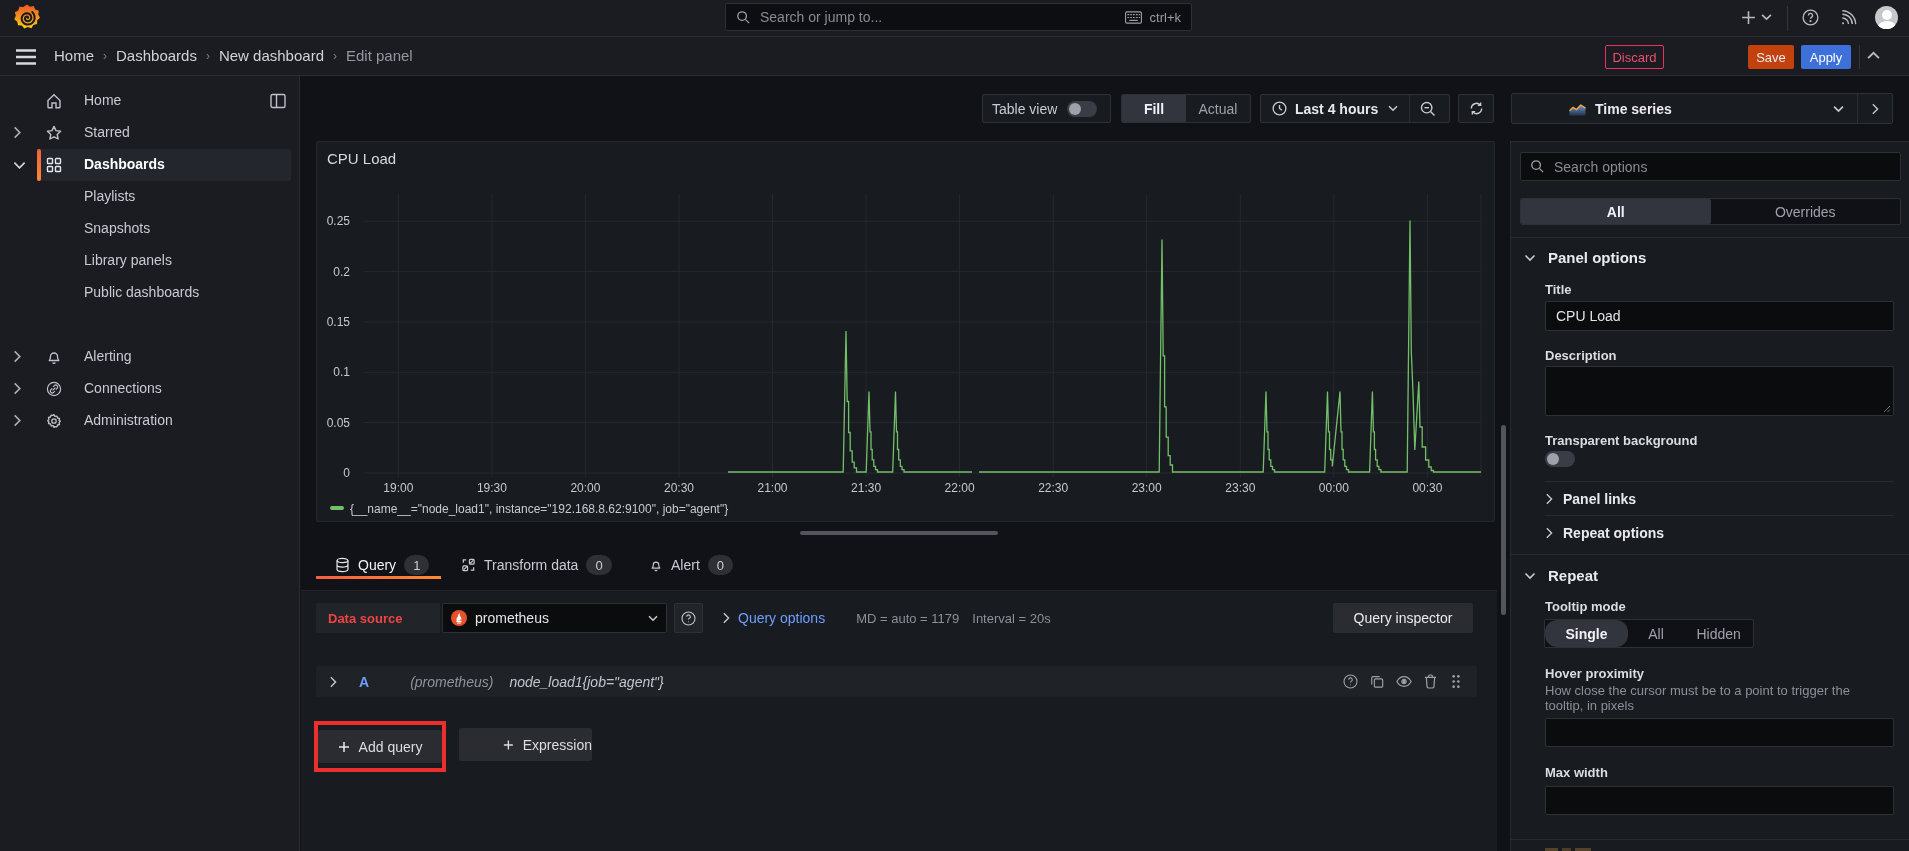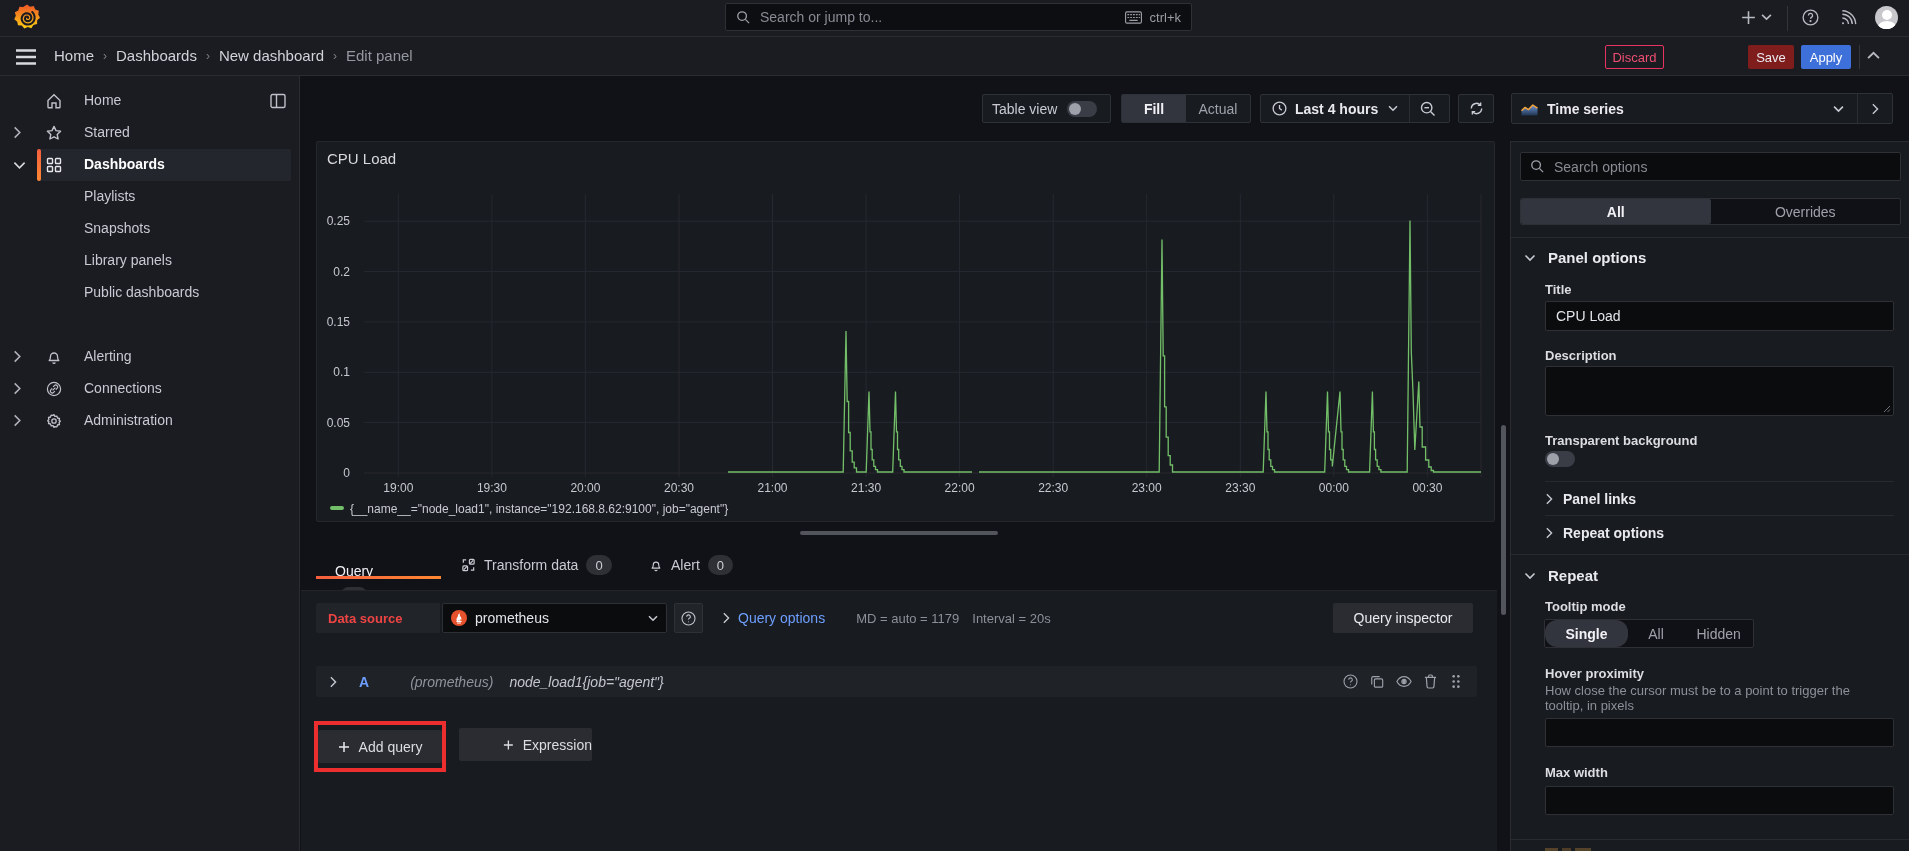--- a/index.html
+++ b/index.html
@@ -15,21 +15,21 @@
 #searchbox .kbd { color:#9a9ca5; font-size:13px; margin-left:8px; }
 .tbicon { color:#9fa1aa; }
 
 
 #crumbbar { position:absolute; left:0; top:37px; width:1909px; height:39px; background:#1a1c22; border-bottom:1px solid #2a2c32; }
 .crumb { font-size:15px; color:#d2d3da; }
 .crumb.dim { color:#9597a0; }
 .csep { color:#7b7d86; font-size:12px; margin:0 9px; }
 .btn { display:inline-flex; align-items:center; justify-content:center; height:24px; border-radius:2px; font-size:13px; padding:0 10px; }
 #btn-discard { position:absolute; left:1605px; top:8px; width:59px; height:24px; border:1px solid #e8325f; color:#ef4e71; background:transparent; }
-#btn-save { position:absolute; left:1748px; top:8px; width:46px; height:24px; background:#7f1d1d; color:#eaeaf0; }
+#btn-save { position:absolute; left:1748px; top:8px; width:46px; height:24px; background:#c2410c; color:#eaeaf0; }
 #btn-apply { position:absolute; left:1801px; top:8px; width:50px; height:24px; background:#3d71d9; color:#ffffff; }
 .vdiv { position:absolute; width:1px; background:#34363d; }
 
 
 #sidebar { position:absolute; left:0; top:76px; width:300px; height:775px; background:#1a1c22; border-right:1px solid #2a2c32; }
 .navrow { position:absolute; left:0; width:300px; height:32px; }
 .navrow .chev { position:absolute; left:13px; top:9px; color:#b0b1ba; }
 .navrow .nicon { position:absolute; left:46px; top:8px; color:#bfc0c9; }
 .navrow .ntext { position:absolute; left:84px; top:7px; font-size:14px; color:#c9cad3; }
 #nav-active { position:absolute; left:37px; top:73px; width:254px; height:32px; background:#24262d; border-radius:2px; }
@@ -72,21 +72,21 @@
 #dshelp { position:absolute; left:373px; top:527px; width:29px; height:30px; background:#212429; border:1px solid #2e3138; border-radius:2px; display:flex; align-items:center; justify-content:center; color:#a6a8b1; }
 #qopts { position:absolute; left:421px; top:527px; height:30px; display:flex; align-items:center; font-size:14px; }
 #qinspector { position:absolute; left:1032px; top:527px; width:140px; height:30px; background:#2a2c32; border-radius:2px; display:flex; align-items:center; justify-content:center; color:#eaeaf0; font-size:14px; font-weight:500; }
 #rowA { position:absolute; left:15px; top:590px; width:1161px; height:31px; background:#1f2227; border-radius:2px; display:flex; align-items:center; }
 #addquery { position:absolute; left:13px; top:645px; width:132px; height:51px; border:4px solid #ed2e2e; display:flex; align-items:center; justify-content:center; }
 #addquery .inner { width:124px; height:33px; background:#2a2c31; display:flex; align-items:center; justify-content:center; gap:9px; font-size:14px; color:#dcdde2; border-radius:2px; }
 #expression { position:absolute; left:158px; top:652px; width:133px; height:33px; background:#2a2c31; border-radius:2px; display:flex; align-items:center; justify-content:center; gap:9px; font-size:14px; color:#dcdde2;padding-left:44px; }
 
 
 #optpane { position:absolute; left:1509px; top:76px; width:400px; height:775px; background:#111217; }
-#viztype { position:absolute; left:2px; top:17px; width:382px; height:31px; background:#181b20; border:1px solid #2e3138; border-radius:2px; display:flex; align-items:center; }
+#viztype { position:absolute; left:2px; top:17px; width:382px; height:31px; background:#181b20; border:1px solid #2e3138; border-radius:2px; display:flex; align-items:center;padding-left:48px; }
 #optbody { position:absolute; left:1px; top:65px; width:399px; height:710px; background:#181b1f; border-top:1px solid #2a2c32; border-left:1px solid #2a2c32; }
 #optsearch { position:absolute; left:9px; top:10px; width:381px; height:29px; background:#0b0c0e; border:1px solid #2e3036; border-radius:2px; display:flex; align-items:center; padding:0 9px; color:#888b94; font-size:14px; }
 #allov { position:absolute; left:9px; top:56px; width:381px; height:27px; border:1px solid #2e3036; border-radius:2px; display:flex; background:#101116; }
 #allov .seg { flex:1; display:flex; align-items:center; justify-content:center; font-size:14px; color:#9fa1aa; }
 #allov .seg.sel { background:#33353e; color:#f2f2f6; font-weight:bold; border-radius:2px; }
 .sectsep { position:absolute; left:0; width:399px; height:1px; background:#282a30; }
 .secthead { position:absolute; left:13px; font-size:15px; font-weight:bold; color:#e9eaef; display:flex; align-items:center; gap:12px; }
 .flabel { position:absolute; left:34px; font-size:13px; font-weight:bold; color:#dcdde3; }
 .fdesc { position:absolute; left:34px; font-size:13px; color:#8d8f99; }
 .finput { position:absolute; left:34px; width:349px; height:30px; background:#0b0c0e; border:1px solid #2e3036; border-radius:2px; font-size:14px; color:#e3e4ea; display:flex; align-items:center; padding:0 10px; }
@@ -323,21 +323,21 @@
         <polyline id="seg1" points="411.0,330.0 526.2,330.0 529.0,189.0 530.2,259.5 531.6,259.5 531.6,290.5 533.2,290.5 533.2,308.9 535.2,308.9 535.2,320.1 537.2,320.1 537.2,325.8 539.5,325.8 539.5,330.0 549.2,330.0 552.0,249.5 553.0,289.8 554.0,289.8 554.0,307.5 555.2,307.5 555.2,317.9 556.8,317.9 556.8,324.4 558.5,324.4 558.5,327.6 560.5,327.6 560.5,330.0 575.7,330.0 578.5,249.5 579.5,289.8 580.5,289.8 580.5,307.5 581.7,307.5 581.7,317.9 583.3,317.9 583.3,324.4 585.0,324.4 585.0,327.6 587.0,327.6 587.0,330.0 655.0,330.0"></polyline>
         <polyline id="seg2" points="662.0,330.0 842.2,330.0 845.0,97.6 846.2,213.8 847.6,213.8 847.6,264.9 849.2,264.9 849.2,295.1 851.2,295.1 851.2,313.7 853.2,313.7 853.2,323.0 855.5,323.0 855.5,330.0 946.2,330.0 949.0,249.5 950.0,289.8 951.0,289.8 951.0,307.5 952.2,307.5 952.2,317.9 953.8,317.9 953.8,324.4 955.5,324.4 955.5,327.6 957.5,327.6 957.5,330.0 1007.7,330.0 1010.5,249.5 1011.5,289.8 1012.5,289.8 1012.5,307.5 1013.7,307.5 1013.7,317.9 1015.3,317.9 1015.3,324.4 1023.0,249.5 1024.0,289.8 1025.0,289.8 1025.0,307.5 1026.2,307.5 1026.2,317.9 1027.8,317.9 1027.8,324.4 1029.5,324.4 1029.5,327.6 1031.5,327.6 1031.5,330.0 1052.6,330.0 1055.4,249.5 1056.4,289.8 1057.4,289.8 1057.4,307.5 1058.6,307.5 1058.6,317.9 1060.2,317.9 1060.2,324.4 1061.9,324.4 1061.9,327.6 1063.9,327.6 1063.9,330.0 1090.2,330.0 1093.0,78.5 1094.3,210.0 1096.0,250.0 1097.8,308.0 1101.8,239.5 1103.0,285.0 1105.2,285.0 1105.2,305.0 1108.6,305.0 1108.6,318.0 1111.8,318.0 1111.8,325.0 1114.2,325.0 1114.2,328.5 1116.5,328.5 1116.5,330.0 1164.0,330.0"></polyline>
       </g>
       <rect x="13" y="364" width="14" height="4" rx="2" fill="#73bf69"></rect>
       <text x="33" y="371" font-size="12" fill="#c9cad3">{__name__="node_load1", instance="192.168.8.62:9100", job="agent"}</text>
     </svg>
   </div>
 
   <div id="draghandle"></div>
 
-  <div class="tab" style="left:34px;flex-direction:column;">
+  <div class="tab" style="left:34px;">
     <svg width="15" height="16" viewBox="0 0 16 16" fill="none" stroke="#e8e9ee" stroke-width="1.3">
         <ellipse cx="8" cy="3.2" rx="5.8" ry="2.2"></ellipse>
         <path d="M2.2 3.2v9.6c0 1.2 2.6 2.2 5.8 2.2s5.8-1 5.8-2.2V3.2M2.2 8c0 1.2 2.6 2.2 5.8 2.2s5.8-1 5.8-2.2"></path>
       </svg>
     <span style="color:#f2f2f6;font-weight:500;">Query</span>
       <span class="badge">1</span>
   </div>
   <div class="tab" style="left:160px;">
     <svg width="15" height="16" viewBox="0 0 16 16" fill="none" stroke="#c9cad3" stroke-width="1.3">
         <path d="M5.5 2.5h-3v3M10.5 13.5h3v-3M13 3L9.5 6.5M6.5 9.5L3 13"></path>

